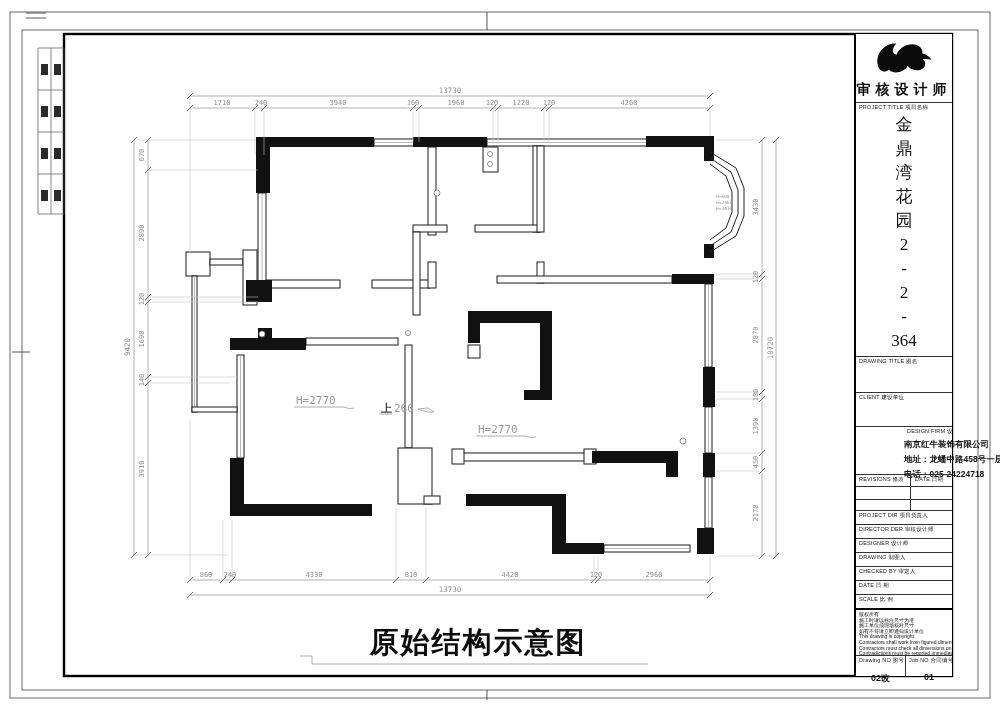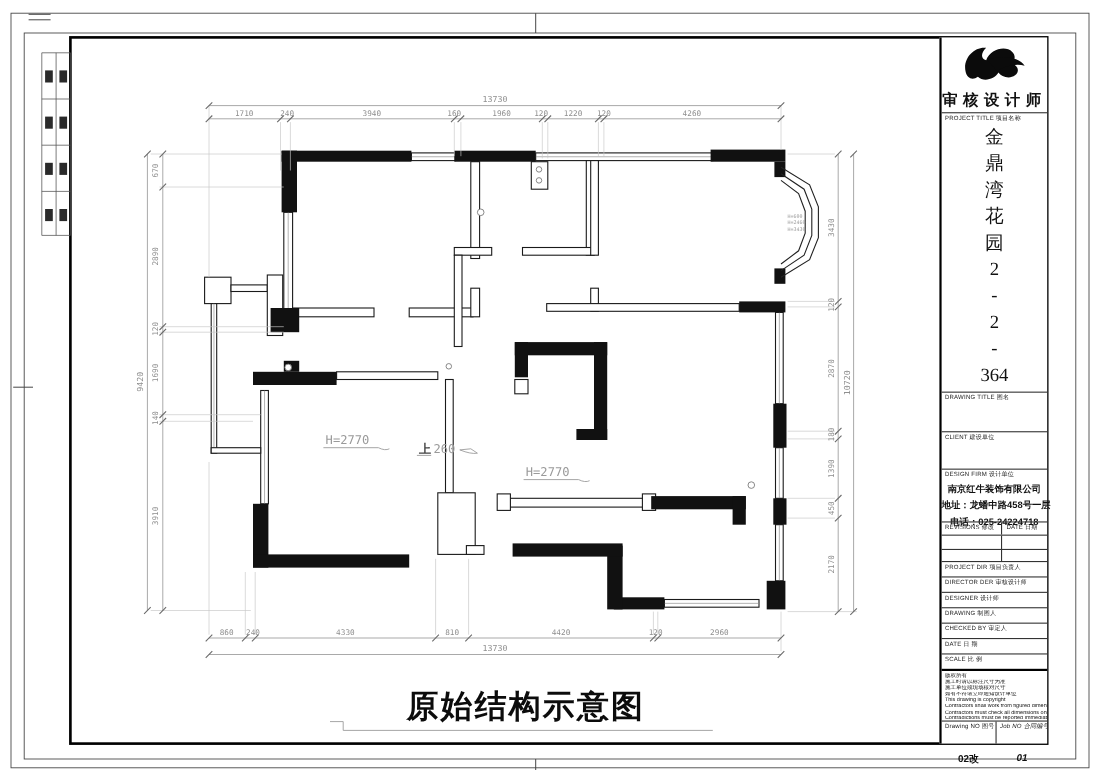--- a/index.html
+++ b/index.html
@@ -36,21 +36,21 @@
   #logo-cell{position:absolute;top:0;left:0;width:100%;height:68px;text-align:center;}
   #brand{font-size:14px;font-weight:bold;letter-spacing:5px;margin-top:1px;}
   #vname{position:absolute;top:79px;height:243px;width:100%;text-align:center;
          font-family:"Liberation Serif",serif;font-size:17px;line-height:24px;}
   .firm{font-size:8.5px;font-weight:bold;text-align:center;line-height:12px;margin-top:3px;white-space:nowrap;}
   .twocol .cl{position:absolute;left:0;top:0;bottom:0;width:55px;box-sizing:border-box;border-right:1px solid #333;}
   .gridline{position:absolute;left:0;width:100%;border-top:1px solid #333;}
   #notes{border-top:2px solid #000;padding:2px 0 0 3px;}
   #notes div{font-size:5px;line-height:5.6px;color:#111;white-space:nowrap;overflow:hidden;}
   .bcell{position:absolute;top:0;bottom:0;box-sizing:border-box;}
-  .bval{text-align:center;font-size:9px;font-weight:bold;margin-top:20px;}
+  .bval{text-align:center;font-size:9px;font-weight:bold;margin-top:8px;}
 </style>
 </head>
 <body>
 
 <div id="sheet">
 
 <svg width="1000" height="710" viewBox="0 0 1000 710">
 
   <g>
     <rect x="10" y="12" width="980" height="686" class="frame-thin"></rect>
@@ -260,21 +260,21 @@
     <div>2</div>
     <div>-</div>
     <div>2</div>
     <div>-</div>
     <div>364</div>
   </div>
 
   <div class="row tiny" style="top:322px;height:36px;">DRAWING TITLE 图名</div>
   <div class="row tiny" style="top:358px;height:34px;">CLIENT 建设单位</div>
 
-  <div class="row" style="top:392px;height:48px;">
+  <div class="row" style="top:392px;height:48px;padding-left:48px;">
     <div class="tiny">DESIGN FIRM 设计单位</div>
     <div class="firm">南京红牛装饰有限公司</div>
     <div class="firm">地址：龙蟠中路458号一层</div>
     <div class="firm">电话：025-24224718</div>
   </div>
 
   <div class="row twocol" style="top:440px;height:12px;">
     <div class="cl tiny">REVISIONS 修改</div>
     <div class="tiny" style="position:absolute;left:56px;top:0;">DATE 日期</div>
   </div>
@@ -300,20 +300,20 @@
     <div>Contractors shall work from figured dimensions only</div>
     <div>Contractors must check all dimensions on site</div>
     <div>Contradictions must be reported immediately to architects</div>
   </div>
 
   <div class="row" style="top:621px;height:21px;">
     <div class="bcell" style="left:0;width:50px;border-right:1px solid #333;">
       <div class="tiny">Drawing NO 图号</div>
       <div class="bval">02改</div>
     </div>
-    <div class="bcell" style="left:50px;right:0;font-style:italic;">
+    <div class="bcell" style="left:50px;right:0;">
       <div class="tiny">Job NO 合同编号</div>
       <div class="bval">01</div>
     </div>
   </div>
 
 </div>
 </div>
 
 </body></html>

